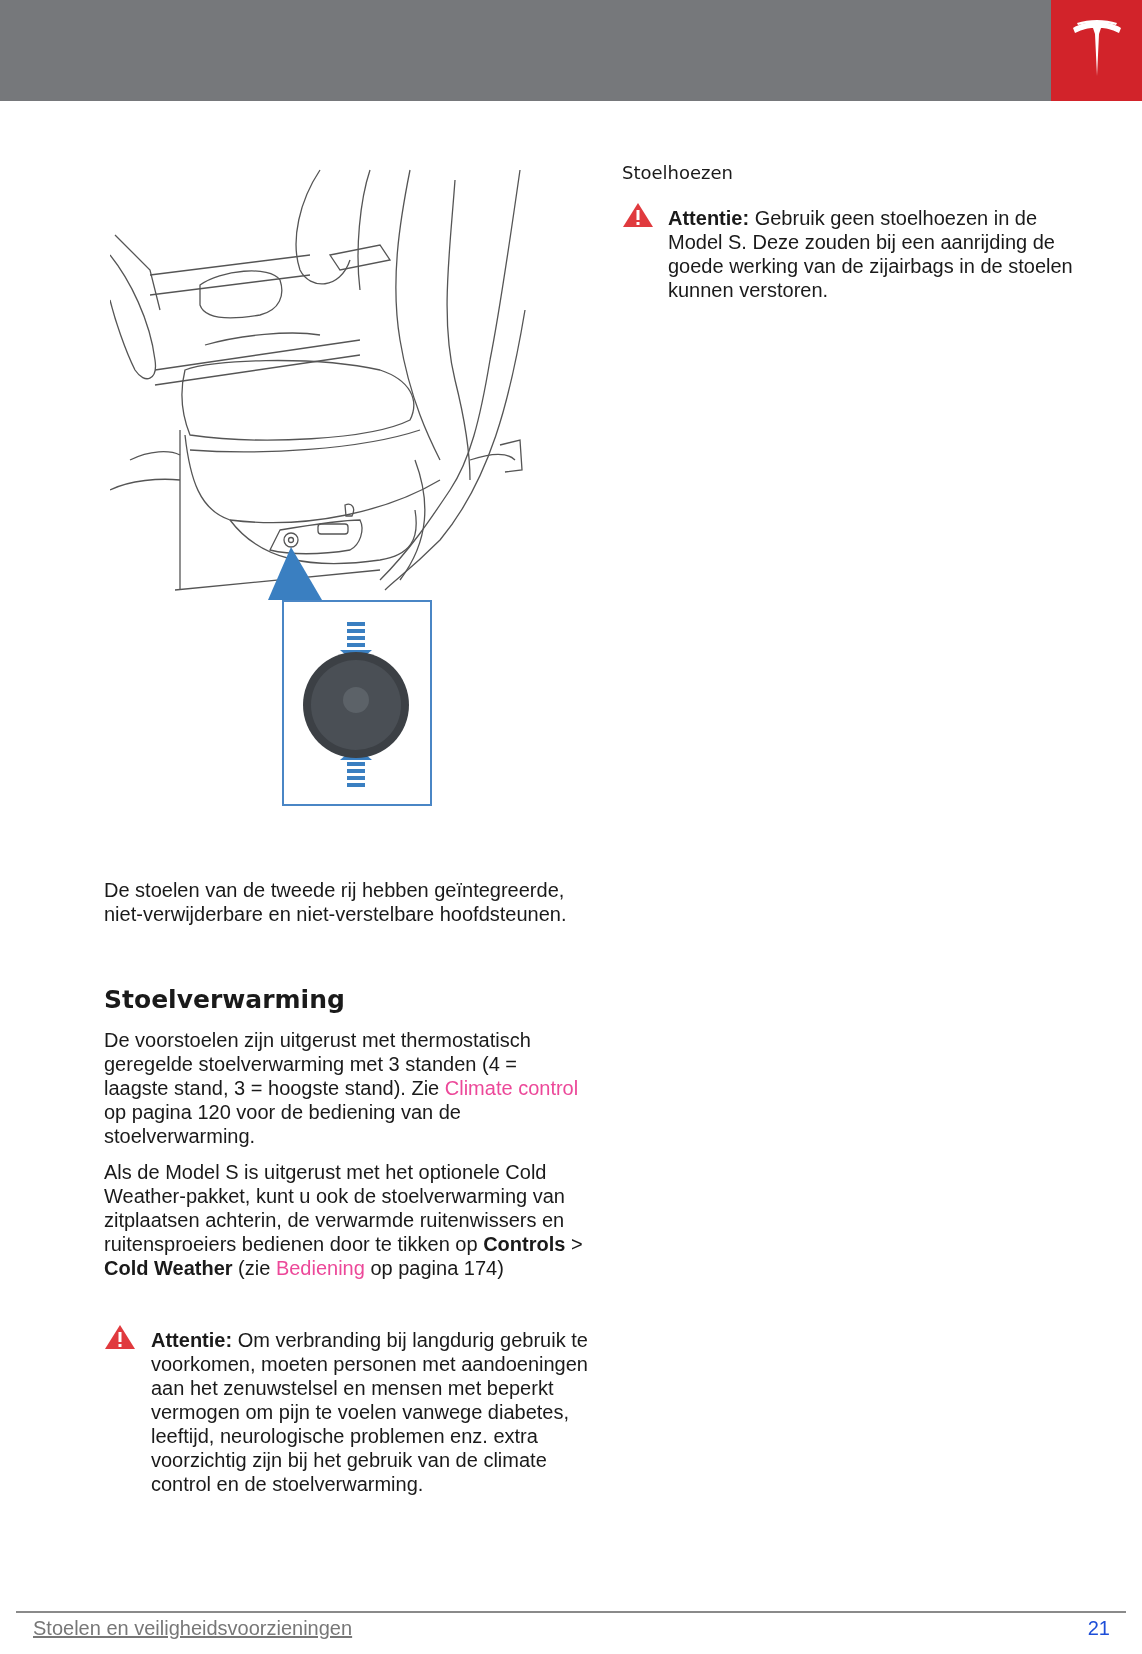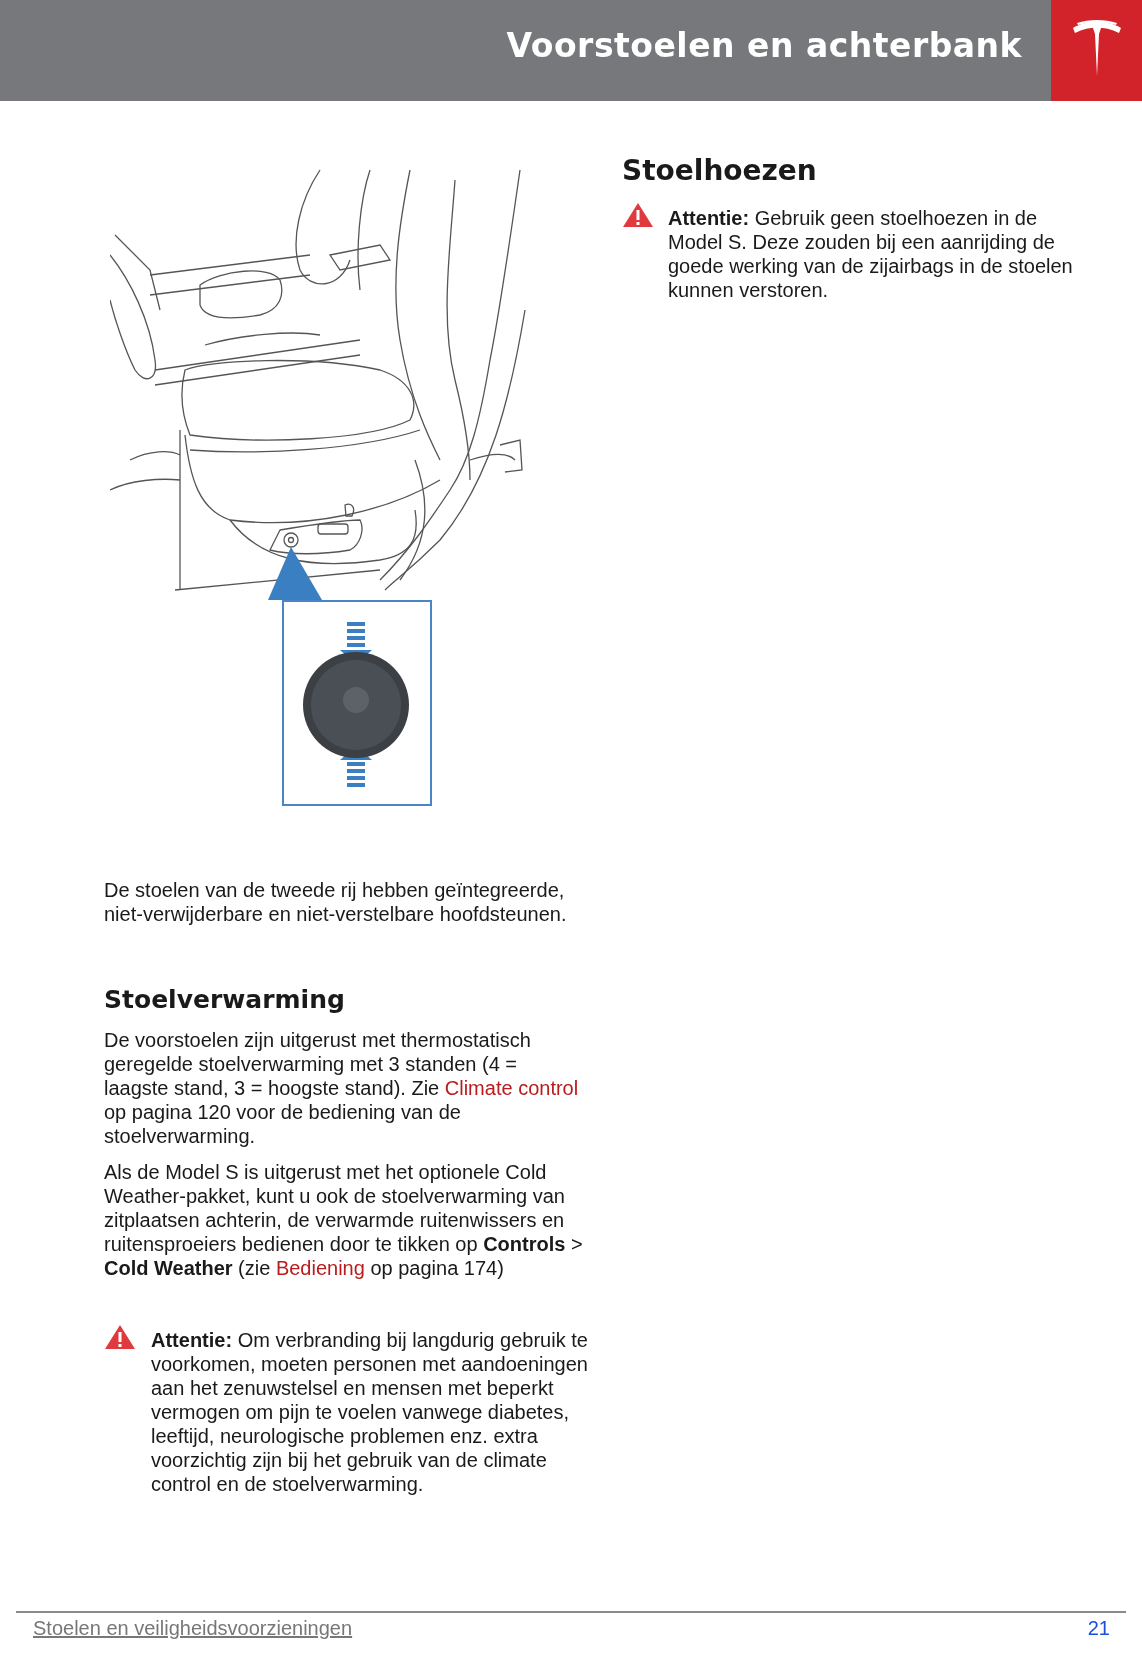--- a/index.html
+++ b/index.html
@@ -29,55 +29,54 @@
 
     .body-text { font-size: 20px; line-height: 24px; }
     .left-col { position: absolute; left: 104px; width: 480px; }
     .p1 { top: 878px; }
     .h-stoelverwarming {
       position: absolute; left: 104px; top: 985px;
       font-size: 25px; font-weight: bold; font-family: "DejaVu Sans", sans-serif;
     }
     .p2 { top: 1028px; }
     .p3 { top: 1160px; }
-    .link { color: #b91c1c; }
+    .link { color: #ec4899; }
     b { font-weight: bold; }
 
     .warn {
       position: absolute;
     }
     .warn-icon { position: absolute; left: 0; top: 4px; }
     .warn-text { position: absolute; font-size: 20px; line-height: 24px; margin-top: 8px; }
 
     .warn-left { left: 104px; top: 1320px; width: 480px; }
     .warn-left .warn-text { left: 47px; top: 0; width: 440px; }
 
     .h-stoelhoezen {
-      position: absolute; left: 622px; top: 154px;
-      font-size: 28px; font-weight: bold; font-family: "DejaVu Sans", sans-serif;
+      position: absolute; left: 622px; top: 162px;
+      font-size: 18px; font-weight: normal; font-family: "DejaVu Sans", sans-serif;
     }
     .warn-right { left: 622px; top: 198px; width: 470px; }
     .warn-right .warn-text { left: 46px; top: 0; width: 420px; }
 
     .footer-line {
       position: absolute; left: 16px; top: 1611px; width: 1110px; height: 2px;
       background: #8a8a8a;
     }
     .footer-left {
       position: absolute; left: 33px; top: 1617px; font-size: 20px; color: #777777; text-decoration: underline;
     }
     .footer-right {
       position: absolute; right: 32px; top: 1617px; font-size: 20px; color: #1d4ed8;
     }
   </style>
 </head>
 <body>
 
 <div class="header">
-  <div class="header-title">Voorstoelen en achterbank</div>
   <div class="logo-box">
     <svg width="52" height="58" viewBox="0 0 52 58">
       <path d="M2 8 C14 0 38 0 50 8 L48 13 C40 9 34 8 30 8 L28 14 L26 56 L24 14 L22 8 C18 8 12 9 4 13 Z" fill="#ffffff"></path>
       <path d="M6 3 C18 -1 34 -1 46 3 L45 5 C34 2 18 2 7 5 Z" fill="#ffffff"></path>
     </svg>
   </div>
 </div>
 
 <div class="illustration">
   <svg width="460" height="700" viewBox="0 0 460 700" fill="none" stroke="#555" stroke-width="1.3">

